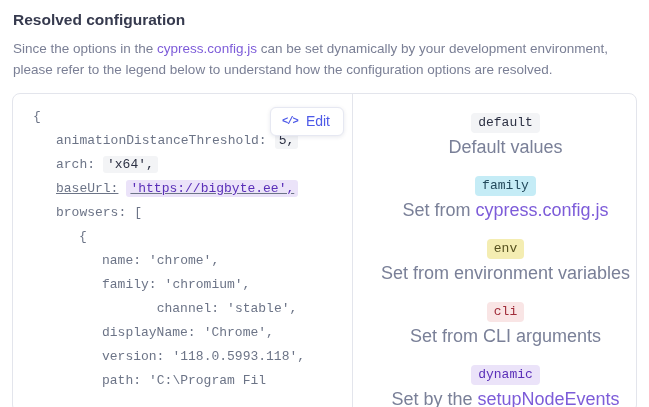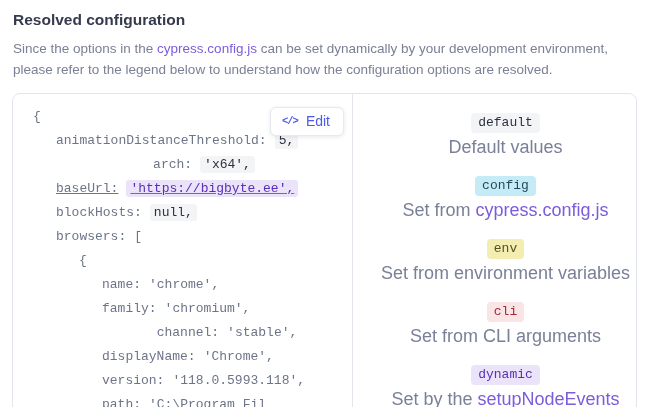--- a/index.html
+++ b/index.html
@@ -127,23 +127,22 @@
   <h2 class="page-title">Resolved configuration</h2>
 
   <p class="intro"><span>Since the options in the </span><a class="purple-link">cypress.config.js</a><span> can be set dynamically by your development environment, please refer to the legend below to understand how the configuration options are resolved.</span></p>
 
   <div class="panel">
 
     <div class="code-col">
       <div class="code-lines" id="code-lines">
           <div class="code-line" style="padding-left: 0px;"><span class="code-value hl-plain">{</span></div>
           <div class="code-line" style="padding-left: 23px;"><span class="code-key">animationDistanceThreshold:</span><span class="code-value hl-default">5,</span></div>
-          <div class="code-line" style="padding-left: 23px; text-align: center;"><span class="code-key">arch:</span><span class="code-value hl-default">'x64',</span></div>
+          <div class="code-line" style="padding-left: 23px;"><span class="code-key">arch:</span><span class="code-value hl-default">'x64',</span></div>
           <div class="code-line" style="padding-left: 23px; text-decoration: underline;"><span class="code-key">baseUrl:</span><span class="code-value hl-dynamic">'https://bigbyte.ee',</span></div>
-          <div class="code-line" style="padding-left: 23px;"><span class="code-key">blockHosts:</span><span class="code-value hl-default">null,</span></div>
           <div class="code-line" style="padding-left: 23px;"><span class="code-key">browsers:</span><span class="code-value hl-plain">[</span></div>
           <div class="code-line" style="padding-left: 46px;"><span class="code-value hl-plain">{</span></div>
           <div class="code-line" style="padding-left: 69px;"><span class="code-key">name:</span><span class="code-value hl-plain">'chrome',</span></div>
           <div class="code-line" style="padding-left: 69px;"><span class="code-key">family:</span><span class="code-value hl-plain">'chromium',</span></div>
           <div class="code-line" style="padding-left: 69px; text-align: center;"><span class="code-key">channel:</span><span class="code-value hl-plain">'stable',</span></div>
           <div class="code-line" style="padding-left: 69px;"><span class="code-key">displayName:</span><span class="code-value hl-plain">'Chrome',</span></div>
           <div class="code-line" style="padding-left: 69px;"><span class="code-key">version:</span><span class="code-value hl-plain">'118.0.5993.118',</span></div>
           <div class="code-line" style="padding-left: 69px;"><span class="code-key">path:</span><span class="code-value hl-plain">'C:\Program Fil</span></div>
         </div>
 
@@ -153,21 +152,21 @@
       </button>
     </div>
 
     <div class="legend-col">
       <div id="legend-list">
           <div class="legend-item">
     <span class="legend-badge badge-default">default</span>
     <div class="legend-desc"><span>Default values</span></div>
   </div>
           <div class="legend-item">
-    <span class="legend-badge badge-config">config</span>
+    <span class="legend-badge badge-config">family</span>
     <div class="legend-desc"><span>Set from </span><a class="purple-link">cypress.config.js</a></div>
   </div>
           <div class="legend-item">
     <span class="legend-badge badge-env">env</span>
     <div class="legend-desc"><span>Set from environment variables</span></div>
   </div>
           <div class="legend-item">
     <span class="legend-badge badge-cli">cli</span>
     <div class="legend-desc"><span>Set from CLI arguments</span></div>
   </div>

